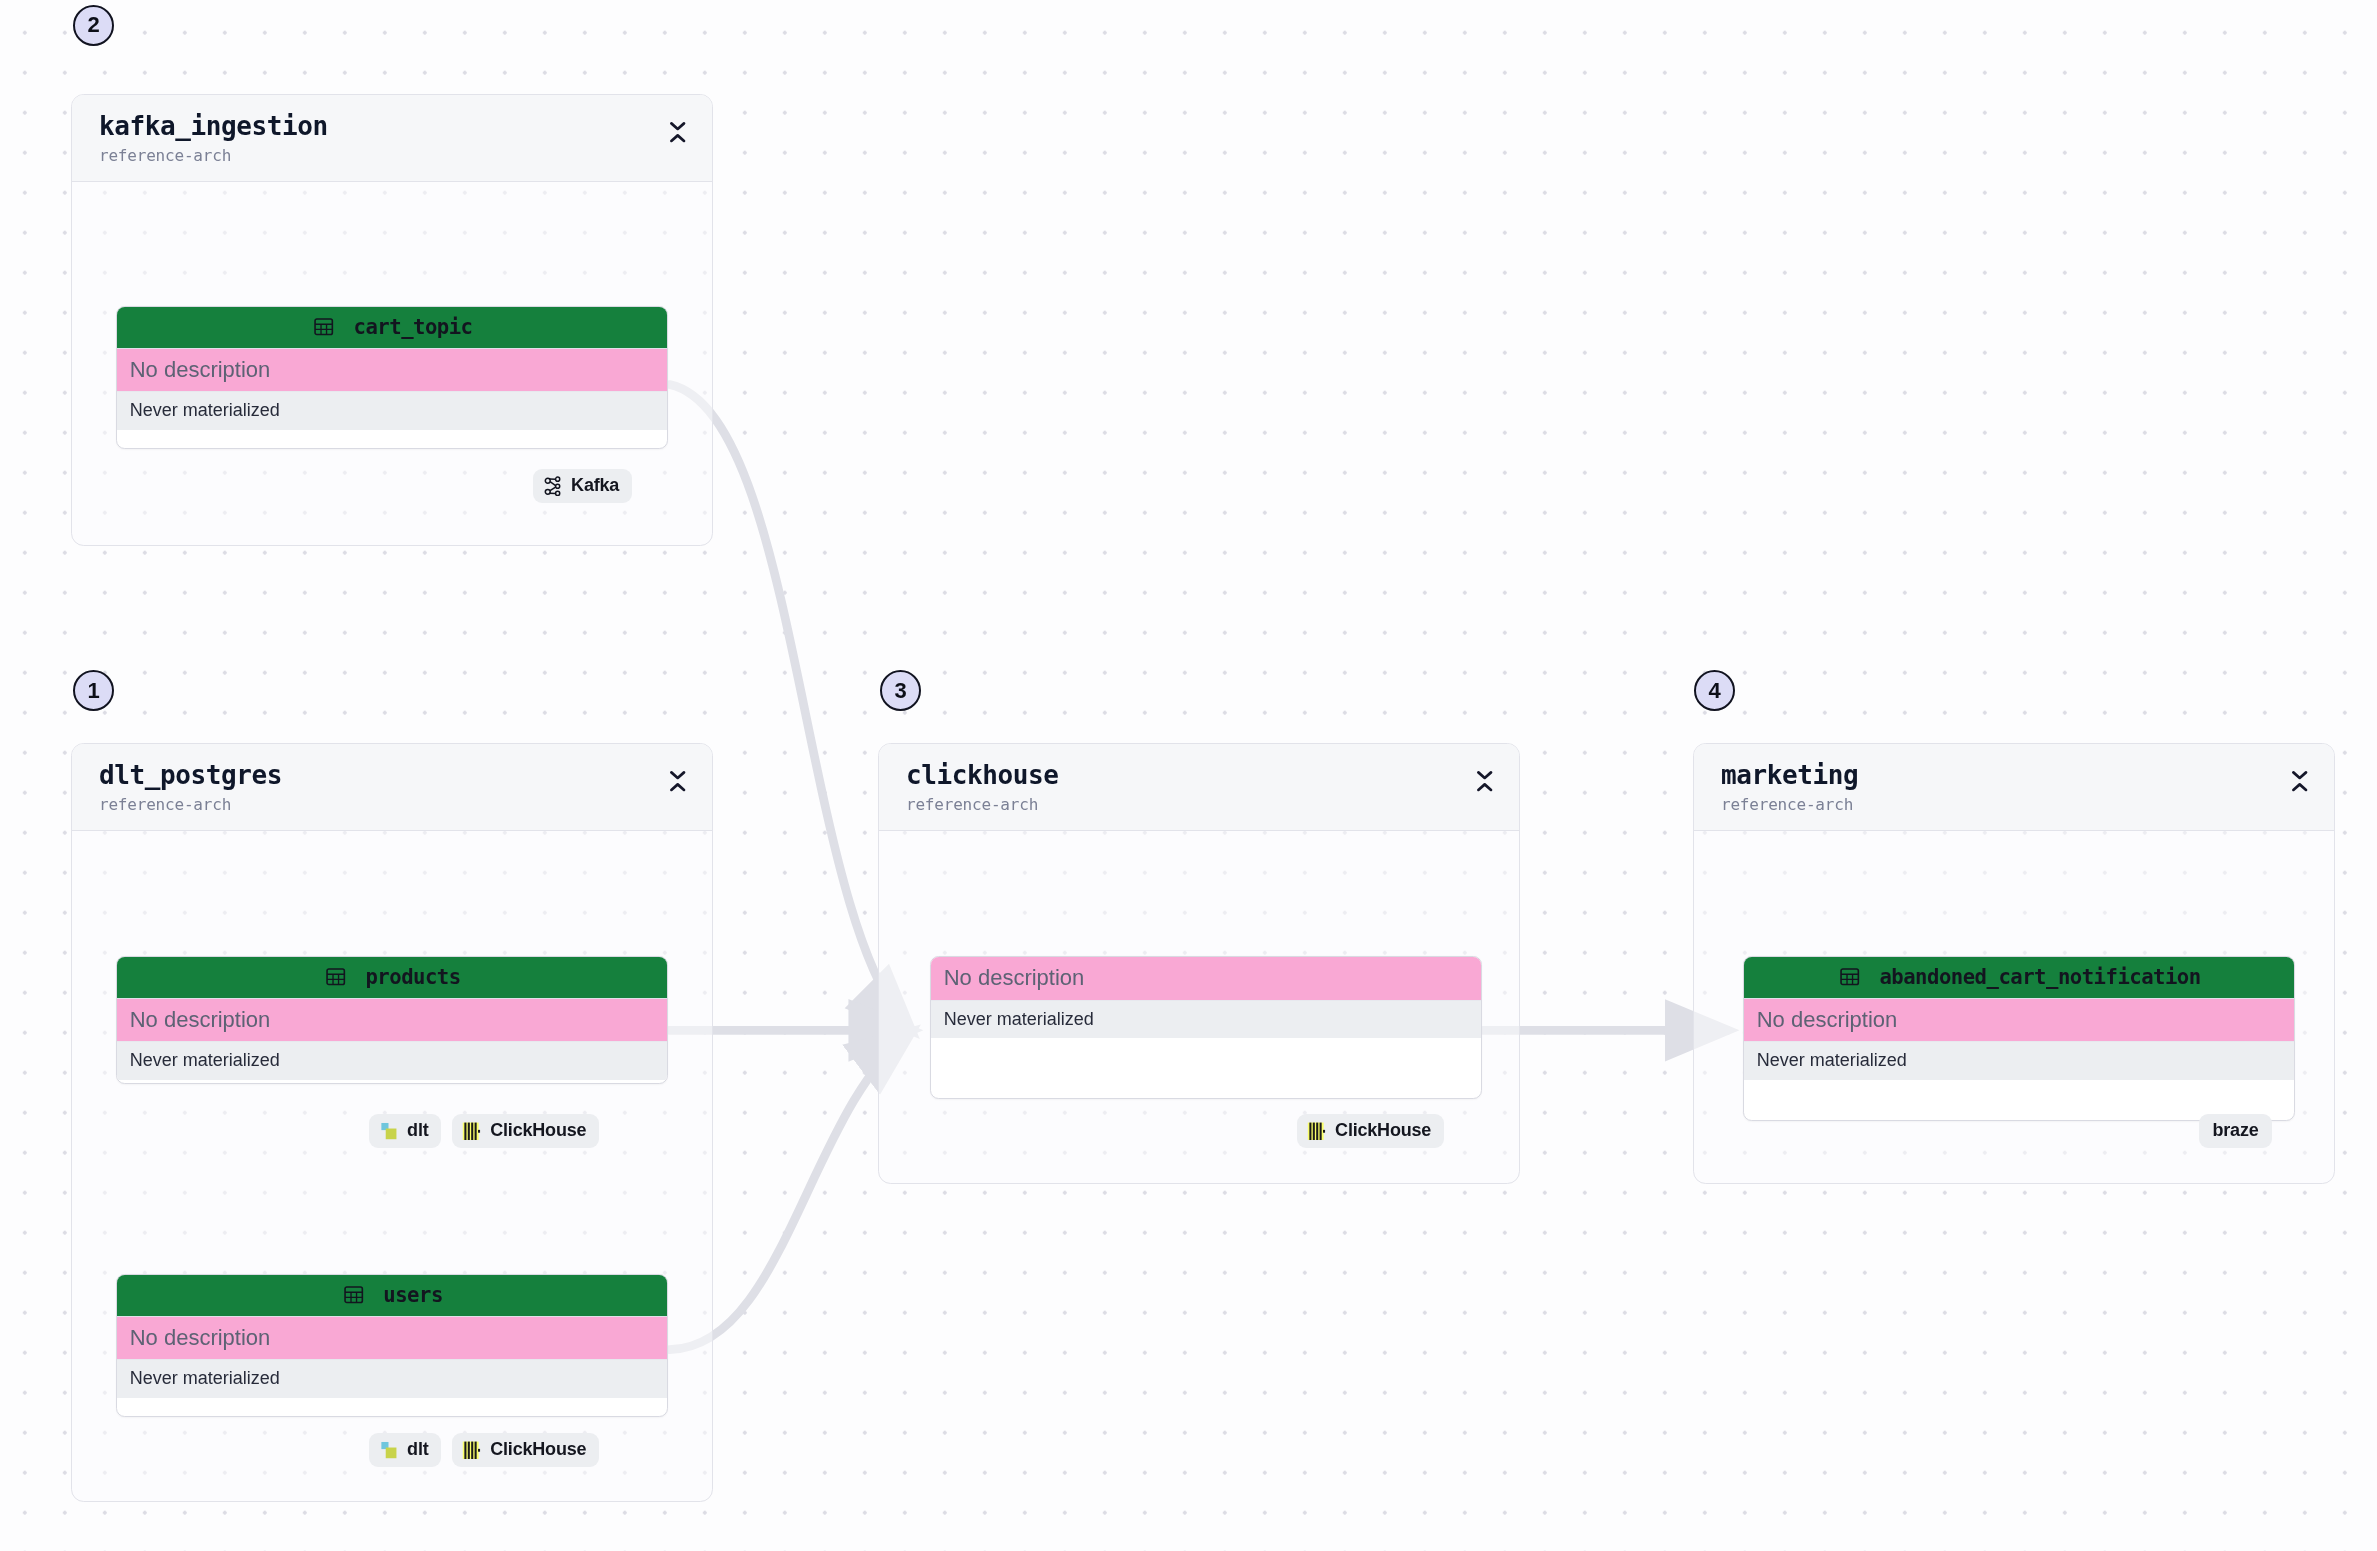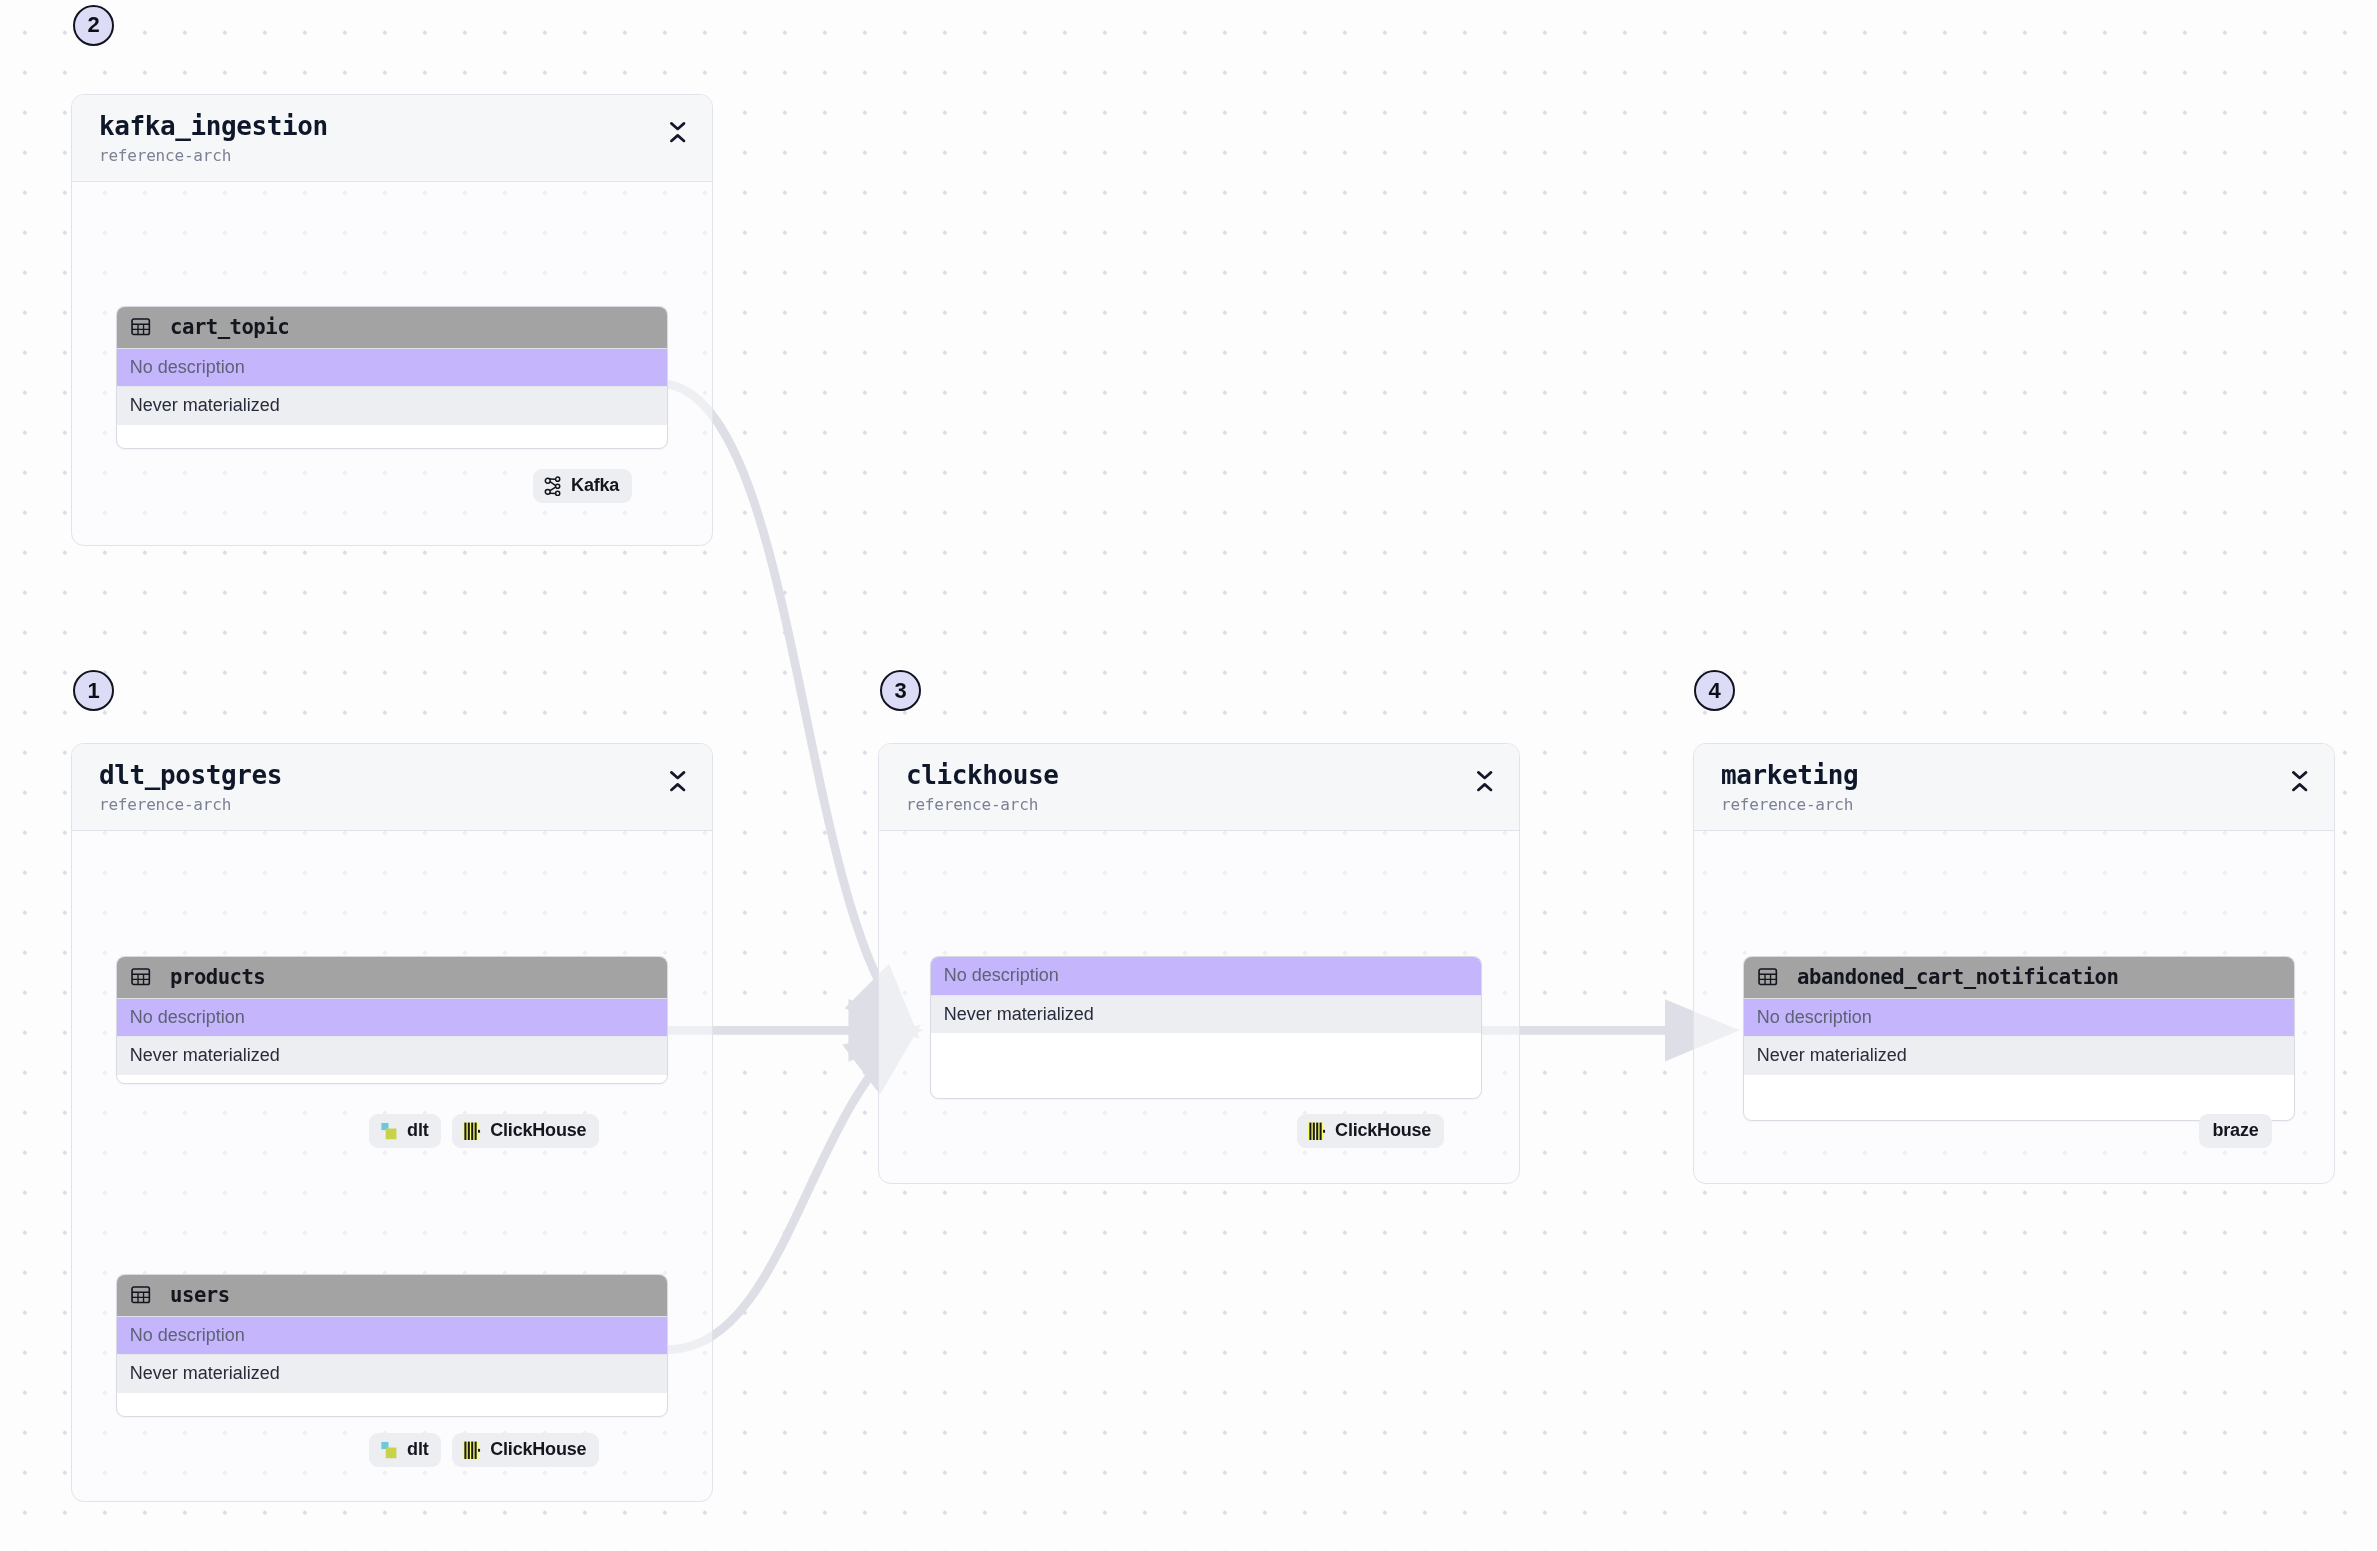--- a/index.html
+++ b/index.html
@@ -69,34 +69,35 @@
   .asset-card{
     position:absolute;
     border:1.6px solid #d9dae2;
     border-radius:8.7px;
     background:#ffffff;
     box-sizing:border-box;
     overflow:hidden;
     box-shadow:0 0.8px 1.6px rgba(16,18,30,0.04);
   }
   .asset-head{
-    background:#a3a3a3;
+    background:#15803d;
     padding:8px 11px 8.7px 12.7px;
     display:flex;align-items:center;gap:19px;
     border-bottom:0.8px solid #dfe1e8;
+    justify-content:center;
   }
   .asset-name{
     font-family:"DejaVu Sans Mono","Liberation Mono",monospace;
     font-size:20.6px;font-weight:700;color:#13151f;letter-spacing:-0.5px;
     white-space:nowrap;
   }
   .asset-desc{
-    background:#c4b5fd;
+    background:#f9a8d4;
     padding:8px 12.7px 8.7px 12.7px;
-    font-size:18px;color:#5d6274;
+    font-size:22px;color:#5d6274;
     border-bottom:0.8px solid #e7e8ee;
   }
   .asset-mat{
     background:#eceef1;
     padding:8px 12.7px 8.7px 12.7px;
     font-size:18px;color:#272b3a;
   }
   .table-icon{flex:0 0 auto;display:block;}
 
   

